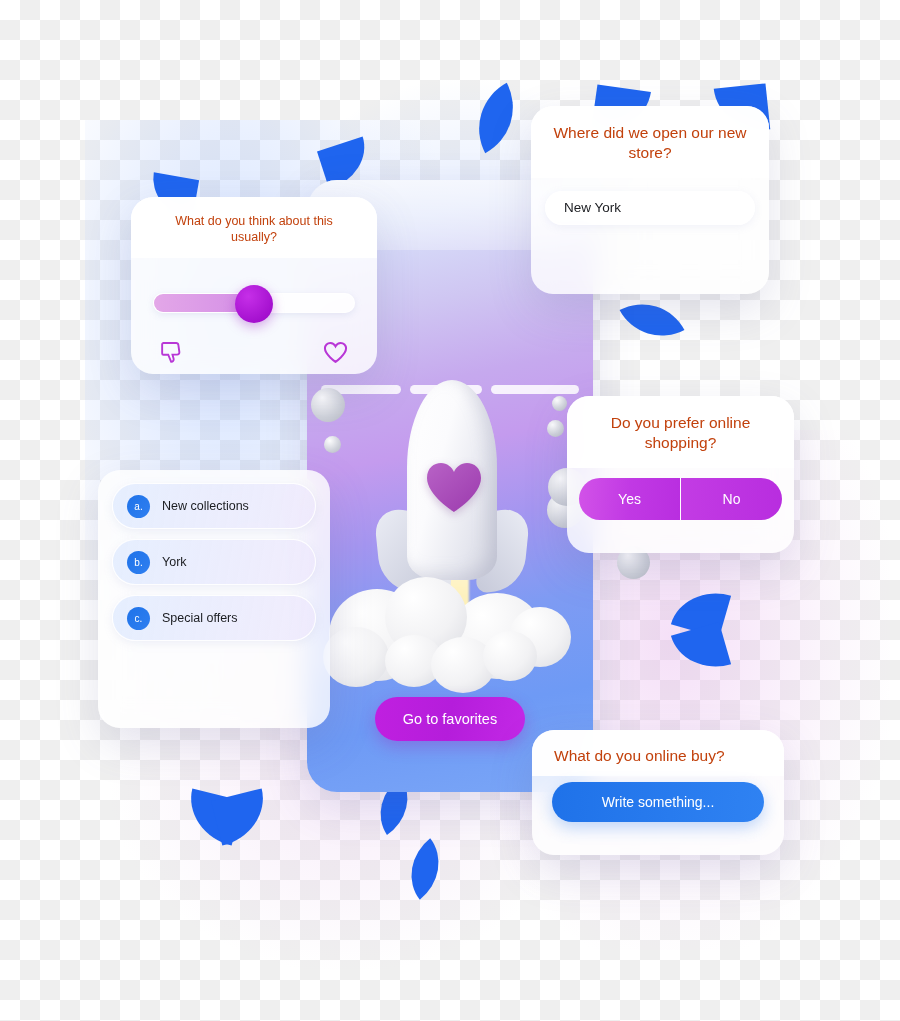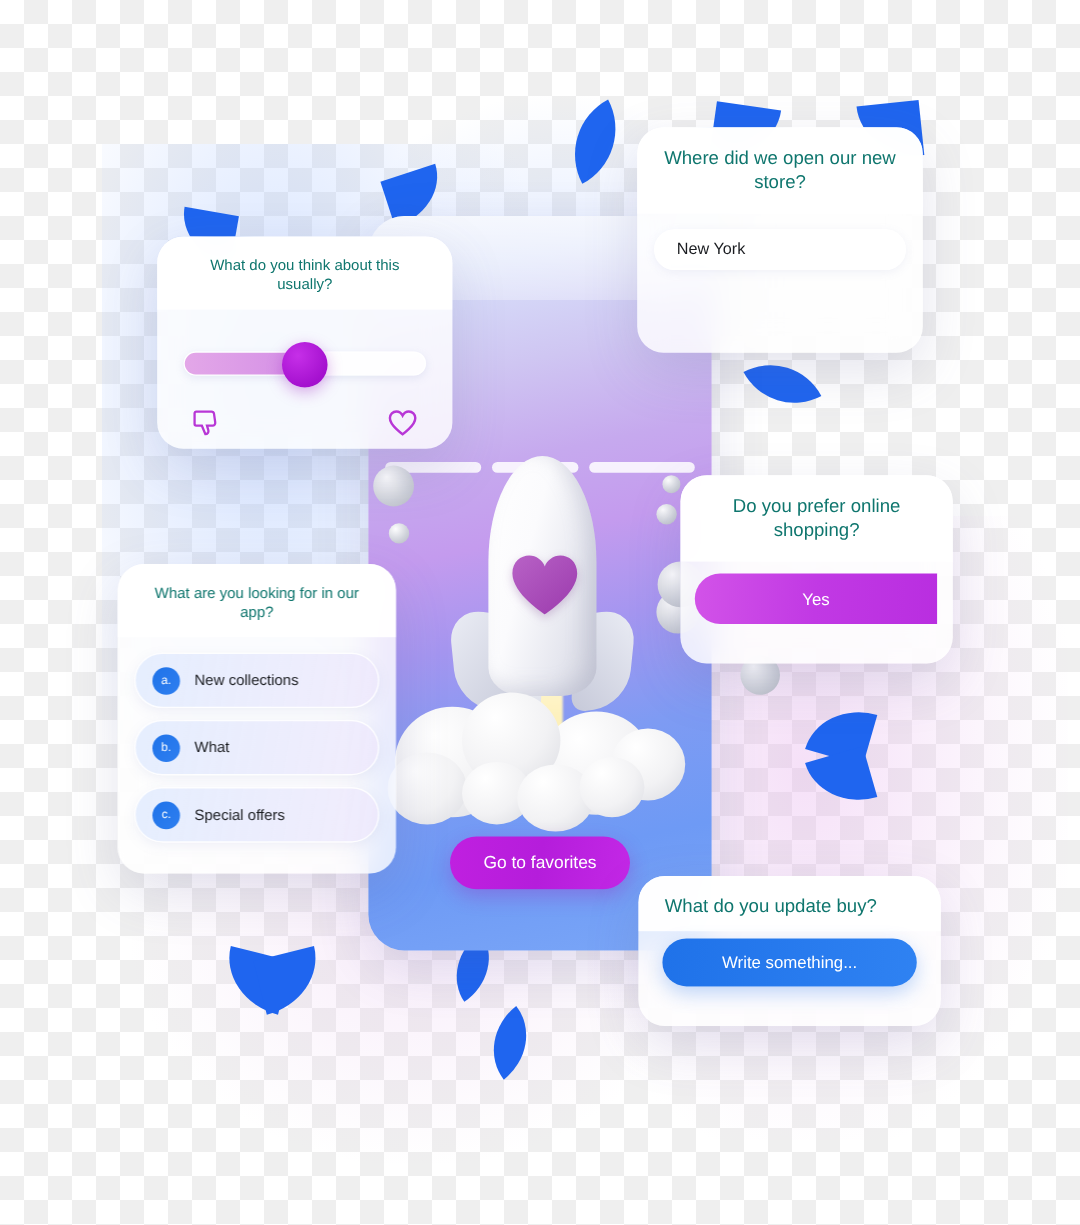--- a/index.html
+++ b/index.html
@@ -130,21 +130,21 @@
   
   .card {
     position: absolute; border-radius: 22px;
     background: rgba(255,255,255,.80);
     backdrop-filter: blur(12px);
     box-shadow: 0 16px 44px rgba(95,95,150,.17);
     overflow: hidden;
   }
   .card-head {
     background: rgba(255,255,255,.96);
-    text-align: center; color: #0f766e;
+    text-align: center; color: #c2410c;
     font-size: 15.5px; line-height: 1.28;
     padding: 17px 20px 15px;
   }
   .card-head.sm { font-size: 12.5px; padding: 16px 30px 13px; }
   .card-body { padding: 13px 14px 15px; }
 
   
   #card-slider { left: 131px; top: 197px; width: 246px; height: 177px; z-index: 12; }
   #slider-track {
     position: relative; margin: 22px 8px 0; height: 20px; border-radius: 10px;
@@ -346,47 +346,47 @@
   </div>
 
   <div class="card" id="card-store">
     <div class="card-head">Where did we open our new store?</div>
     <div class="card-body">
       <div class="opt">New York</div>
     </div>
   </div>
 
   <div class="card" id="card-choices">
-    <div class="card-head sm">What are you looking for in our app?</div>
     <div class="card-body">
       <div class="choice">
         <span class="badge">a.</span>
         <span class="choice-label">New collections</span>
       </div>
       <div class="choice">
         <span class="badge">b.</span>
-        <span class="choice-label">What</span>
+        <span class="choice-label">York</span>
       </div>
       <div class="choice">
         <span class="badge">c.</span>
         <span class="choice-label">Special offers</span>
       </div>
     </div>
   </div>
 
   <div class="card" id="card-yesno">
     <div class="card-head">Do you prefer online shopping?</div>
     <div class="card-body" style="padding:10px 12px 14px">
       <div id="yesno-row">
         <button class="yn" id="btn-yes">Yes</button>
         <div id="yn-divider"></div>
+        <button class="yn" id="btn-no">No</button>
       </div>
     </div>
   </div>
 
   <div class="card" id="card-buy">
-    <div class="card-head">What do you update buy?</div>
+    <div class="card-head">What do you online buy?</div>
     <div class="card-body" style="padding:2px 14px 14px">
       <button id="write-btn">Write something...</button>
     </div>
   </div>
 
 </div>
 
 </body></html>

